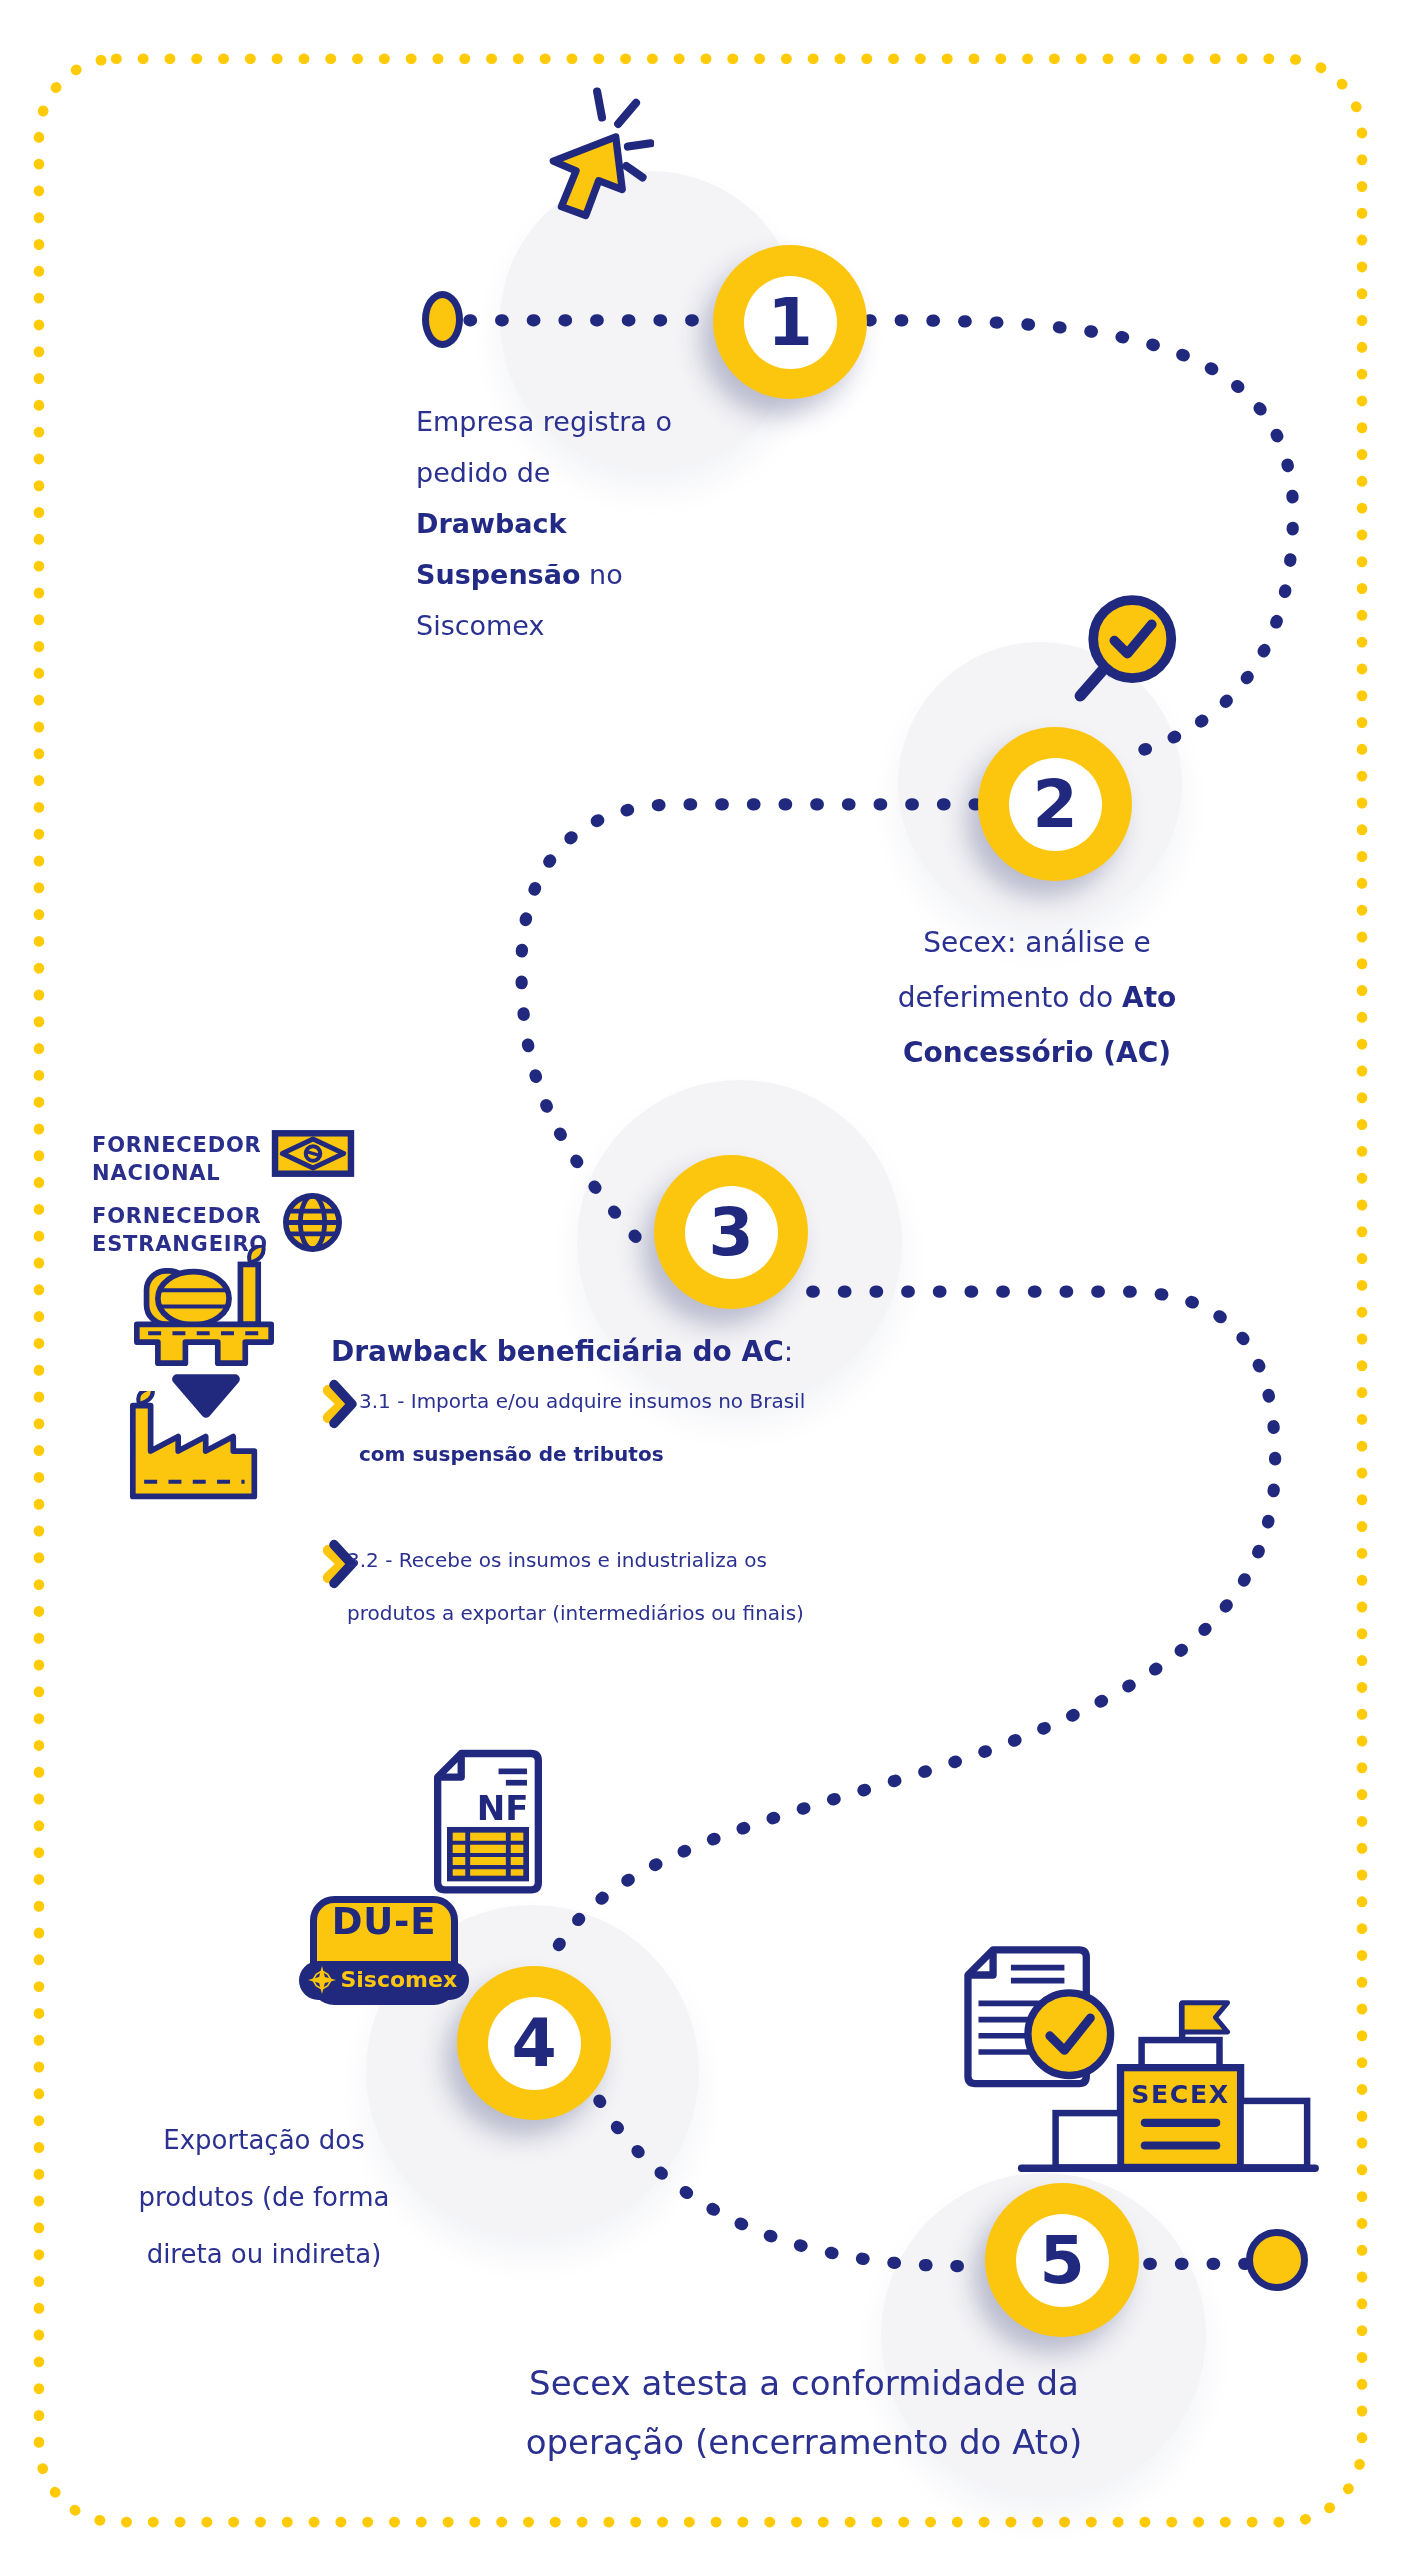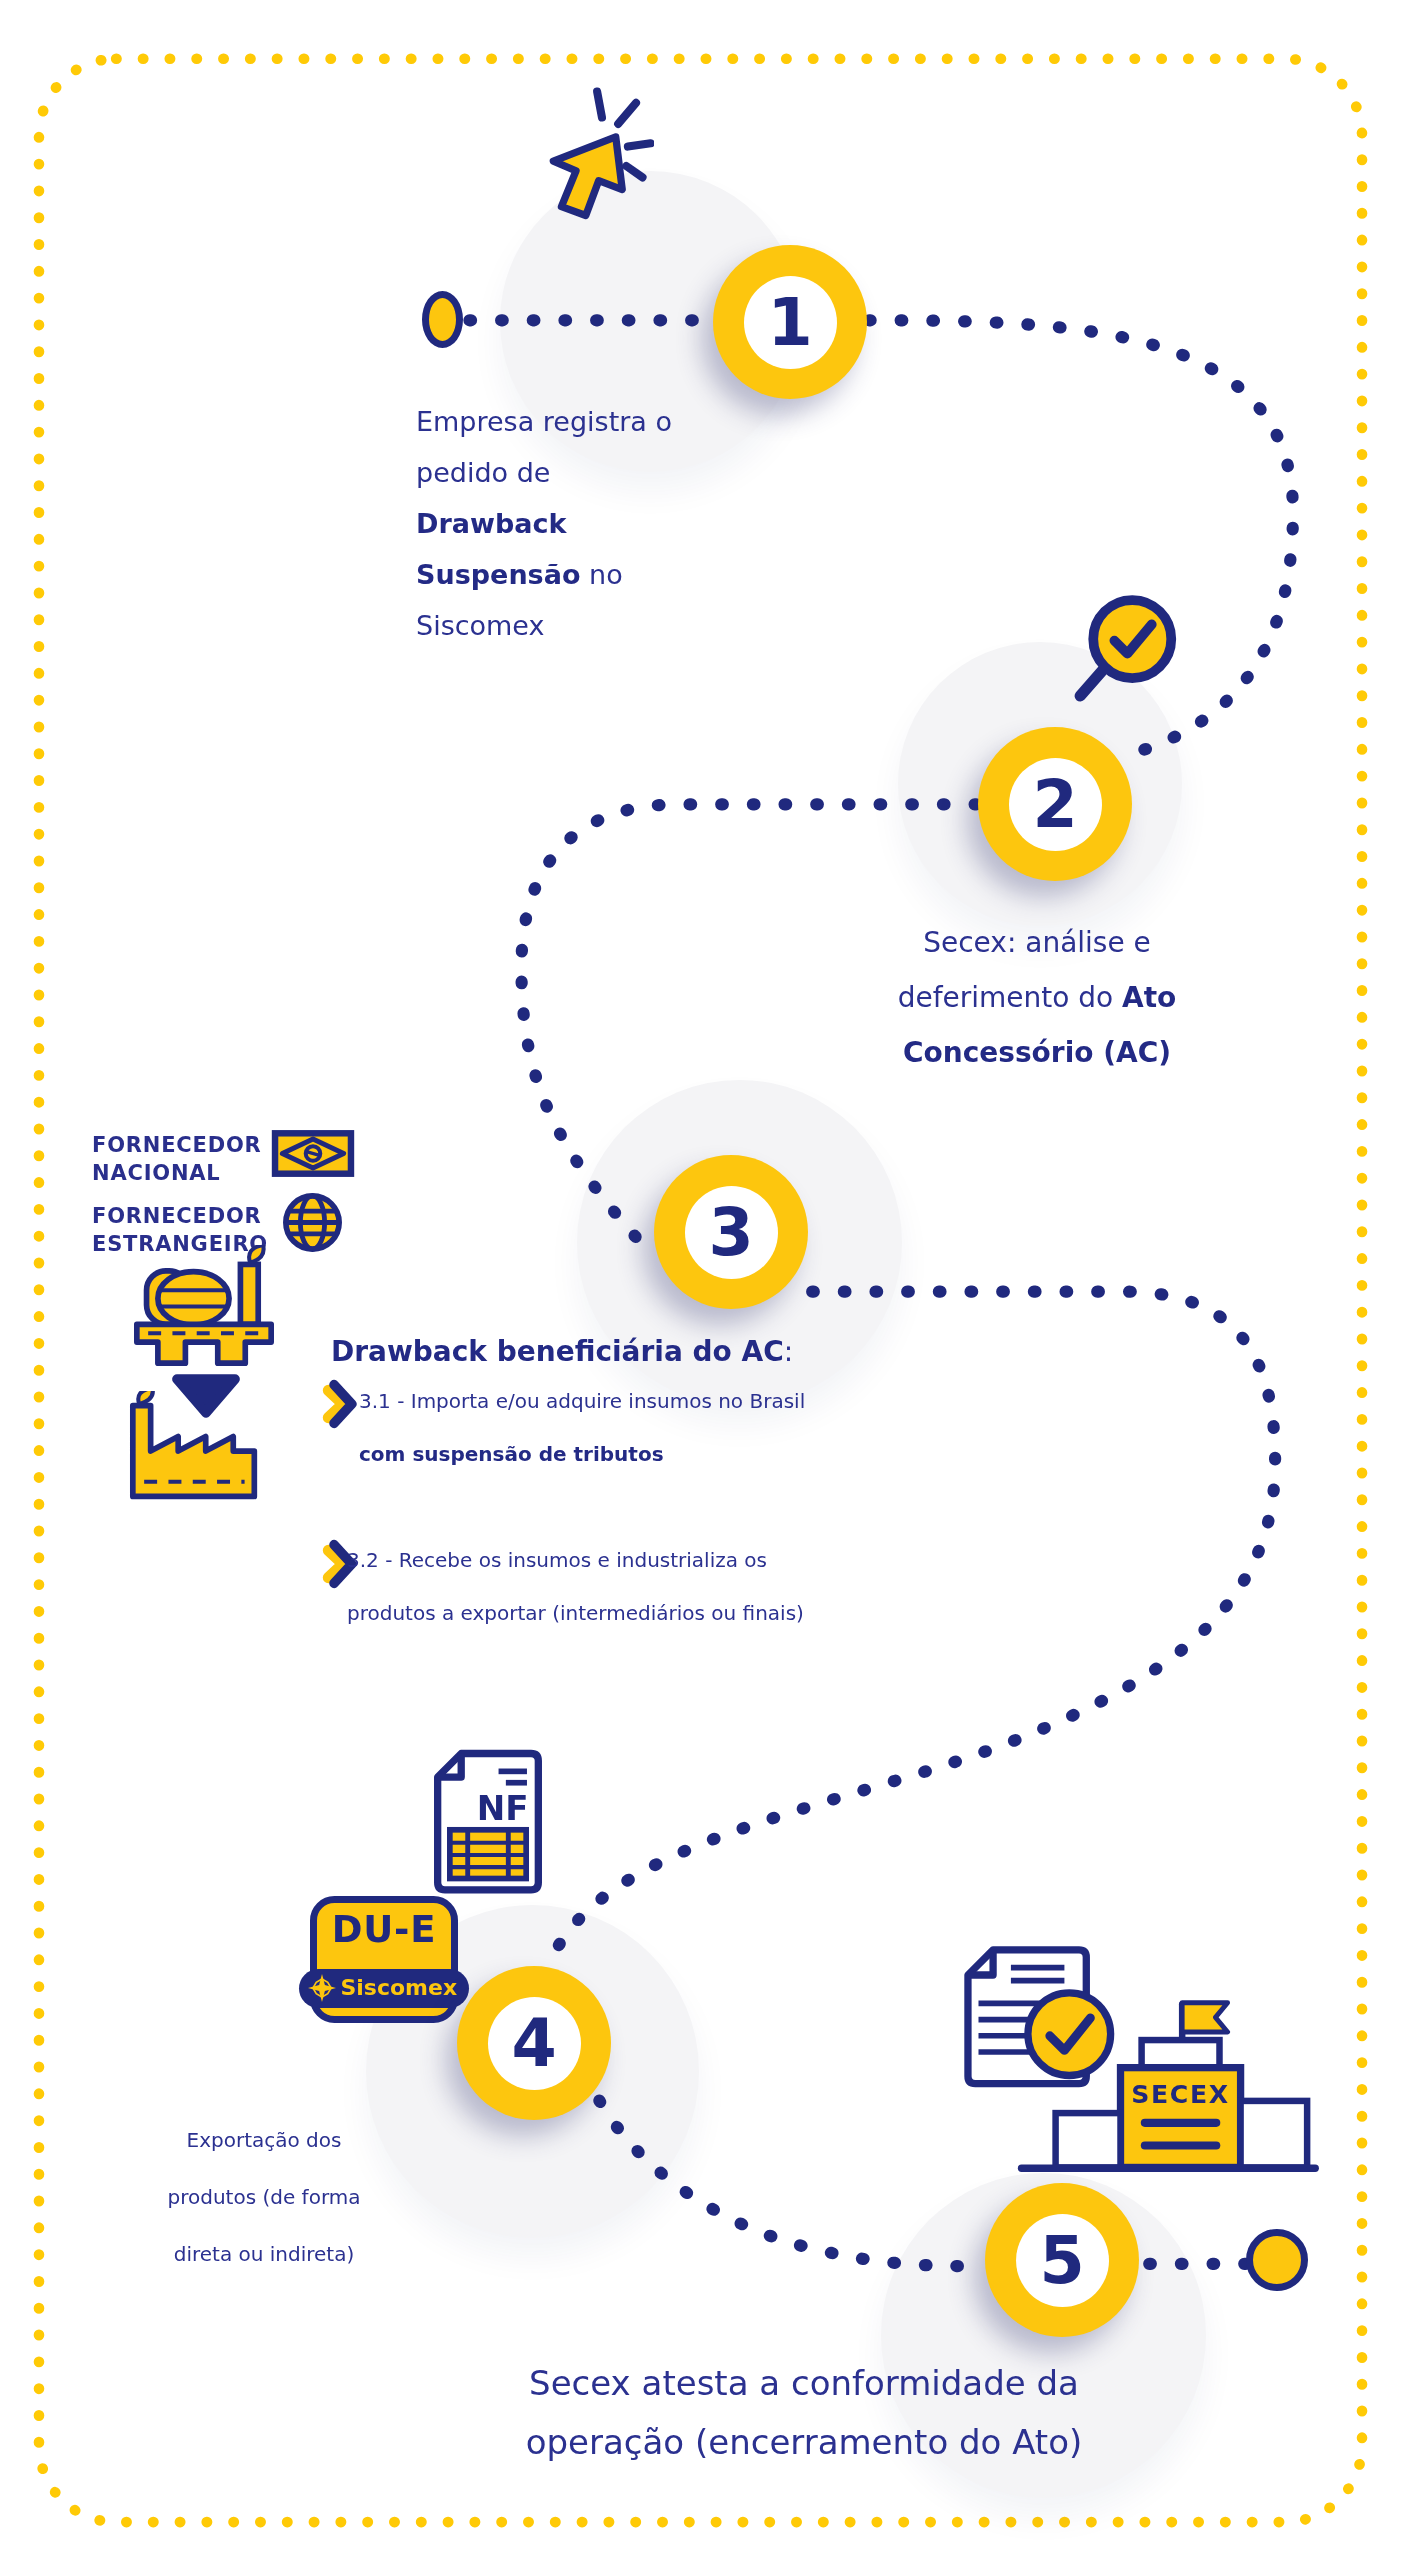--- a/index.html
+++ b/index.html
@@ -30,39 +30,39 @@
 
   
   .rich{color:var(--text);}
   .rich .b, .b{font-weight:700;color:#232a85;text-align:right;}
   .t-left{text-align:left;}
   .t-center{text-align:center;transform:translateX(-50%);}
   .step1-text{font-size:27px;line-height:51px;width:292px;}
   .step2-text{font-size:28px;line-height:55px;width:422px;}
   .step3-head{font-size:28px;line-height:36px;}
   .step3-item{font-size:20px;line-height:53px;width:536px;}
-  .step4-text{font-size:20px;line-height:57px;width:341px;text-align:center;}
+  .step4-text{font-size:26px;line-height:57px;width:341px;text-align:center;}
   .step5-text{font-size:34px;line-height:59px;width:682px;}
   .supplier-label{font-size:21px;line-height:28.4px;font-weight:700;letter-spacing:0.8px;color:#2a2f8c;}
 
   
   .page-title{position:absolute;transform:translate(-50%,-50%);
       font-size:36px;font-weight:700;color:#2a2f8c;background:#fff;
       padding:4.9px 24.4px;white-space:nowrap;letter-spacing:0.4px;}
 
   
   .start-dot{position:absolute;width:41px;height:57px;border-radius:50%;
       background:var(--yellow);border:7.3px solid var(--navy);}
   .end-dot{position:absolute;width:62px;height:62px;border-radius:50%;
       background:var(--yellow);border:7.3px solid var(--navy);}
 
   
-  .due-badge{position:absolute;width:148px;height:127px;background:var(--yellow);
+  .due-badge{position:absolute;width:148px;height:109px;background:var(--yellow);
       border:7.3px solid var(--navy);border-radius:24.4px;display:flex;flex-direction:column;
-      align-items:center;justify-content:center;gap:16px;}
+      align-items:center;justify-content:space-between;gap:16px;}
   .due-title{font-size:37px;font-weight:700;color:var(--navy);line-height:1;letter-spacing:0.8px;}
   .siscomex-pill{display:flex;align-items:center;gap:4.9px;background:var(--navy);
       border-radius:23px;padding:4.9px 11.4px 6.5px 8.1px;margin-top:4.9px;}
   .siscomex-pill span{color:var(--yellow);font-size:22px;font-weight:700;line-height:1;}
 
   svg{display:block;}
   svg text{font-family:"DejaVu Sans","Liberation Sans",sans-serif;}
 </style>
 </head>
 <body>

